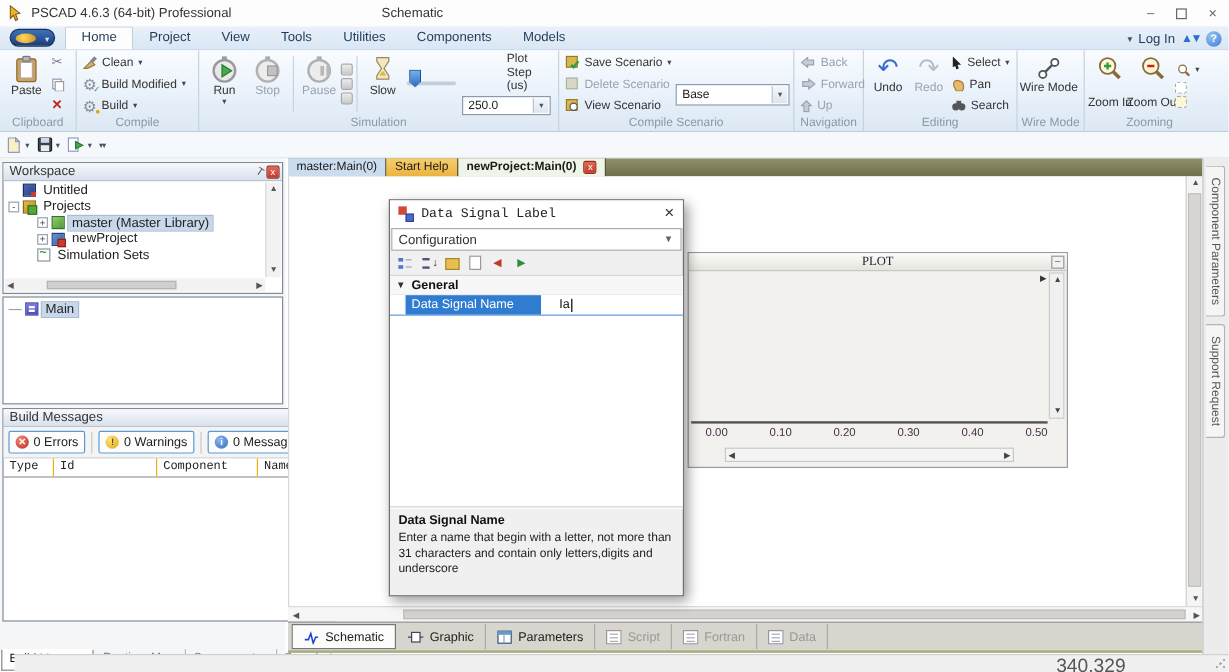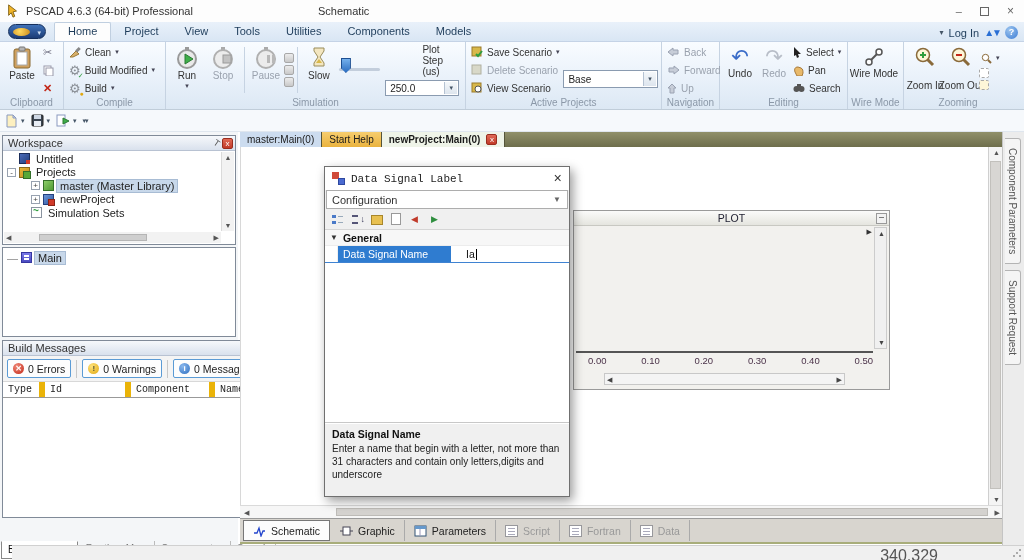--- a/index.html
+++ b/index.html
@@ -87,21 +87,21 @@
 
 
 .filterrow { height:26px; background:#f4f4f4; border-bottom:1px solid #d8d8d8; display:flex; align-items:center; padding:0 4px; gap:5px; overflow:hidden; white-space:nowrap; }
 .fbtn { height:19px; border:1px solid #5b9bd5; background:#fdfdfd; border-radius:2px; display:flex; align-items:center; gap:4px; padding:0 5px; font-size:10.5px; color:#222; flex:0 0 auto; }
 .stat-ico { width:11px; height:11px; border-radius:50%; color:#fff; font-size:8px; font-weight:bold; text-align:center; line-height:11px; flex:0 0 11px; }
 .ico-err { background:radial-gradient(circle at 35% 30%,#f08a7a,#c22717); }
 .ico-warn { background:radial-gradient(circle at 35% 30%,#ffe27a,#e0a810); color:#553; }
 .ico-info { background:radial-gradient(circle at 35% 30%,#8ab8ee,#2f6fc0); }
 .fdiv { width:1px; height:18px; background:#c8c8c8; flex:0 0 1px; }
 .msg-cols { height:16px; display:flex; border-bottom:1px solid #999; font-family:"Liberation Mono",monospace; font-size:10px; color:#222; align-items:center; }
-.mcol { padding-left:5px; border-right:6px solid #eab308; height:100%; display:flex; align-items:center; white-space:nowrap; overflow:hidden; }
+.mcol { padding-left:5px; border-right:1px solid #eab308; height:100%; display:flex; align-items:center; white-space:nowrap; overflow:hidden; }
 
 .left-tabs { position:absolute; left:1px; bottom:0; height:19px; display:flex; align-items:flex-start; font-size:10px; color:#777; }
 .ltab { padding:2px 6px 3px; border-right:1px solid #bbb; white-space:nowrap; }
 .ltab.active { border:1px solid #888; border-top:1px solid #fff; background:#fff; color:#111; margin-right:2px; }
 
 
 .doc-tabs { position:absolute; left:240px; top:132px; width:762px; height:15px; background:linear-gradient(#90906a,#6e6e4c); display:flex; font-size:10px; }
 .dtab { display:flex; align-items:center; padding:0 7px; border-right:1px solid #55553a; color:#1a1a1a; white-space:nowrap; }
 .dtab.blue { background:#ccdcef; }
 .dtab.orange { background:linear-gradient(#f6cd6e,#eab33e); }
@@ -119,21 +119,21 @@
 .cticon { width:13px; height:12px; position:relative; flex:0 0 13px; }
 .ct-page { background:#fff; border:1px solid #98989c; width:10px; }
 .ct-page::after { content:""; position:absolute; left:2px; top:2px; right:2px; height:1px; background:#aab; box-shadow:0 3px 0 #aab, 0 6px 0 #aab; }
 
 
 .right-strip { position:absolute; left:1002px; top:132px; width:22px; bottom:15px; background:#ececec; border-left:1px solid #c4c4c4; }
 .vtab { writing-mode:vertical-rl; background:#f5f5f5; border:1px solid #b4b4b4; border-left:none; border-radius:0 3px 3px 0; font-size:10px; color:#555; padding:9px 2px; margin:6px 0 0 2px; white-space:nowrap; }
 
 
 .plot { position:absolute; left:573px; top:210px; width:317px; height:180px; background:#f2f1ee; border:1px solid #9a9a9a; z-index:5; }
-.plot-title { height:15px; background:linear-gradient(#fbfbfa,#e5e5df); border-bottom:1px solid #c8c8c2; text-align:center; font-size:10.5px; color:#223; position:relative; line-height:15px; }
+.plot-title { height:15px; background:linear-gradient(#fbfbfa,#e5e5df); border-bottom:1px solid #c8c8c2; text-align:center; font-size:10.5px; color:#223; position:relative; line-height:15px;font-family:Liberation Serif, serif; }
 .plot-min { position:absolute; right:2px; top:2px; width:11px; height:11px; border:1px solid #999; background:#f2f2f2; line-height:7px; font-size:9px; text-align:center; color:#333; }
 .plot-body { position:absolute; top:16px; left:2px; right:16px; bottom:40px; background:#fff; border:1px solid #c2c2c2; }
 .parea { position:absolute; left:30px; top:12px; right:6px; height:104px; background:#fcf8e2; border-left:2px solid #3a3a3a; }
 .pticks { position:absolute; left:-7px; top:0; bottom:0; width:5px; background:repeating-linear-gradient(#3a3a3a 0 1px,transparent 1px 10px); }
 .ylab { position:absolute; font-size:9.5px; color:#4a3148; }
 .plot-vscroll { position:absolute; right:2px; top:16px; width:13px; bottom:40px; background:#f0f0f0; border:1px solid #ccc; font-size:7px; color:#444; text-align:center; }
 .pexp { position:absolute; right:17px; top:17px; font-size:7px; color:#333; }
 .plot-xrow { position:absolute; left:2px; right:16px; bottom:21px; height:17px; border-top:2px solid #555; display:flex; justify-content:space-between; padding:2px 0 0 12px; font-size:9.5px; color:#4a3148; }
 .plot-hscroll { position:absolute; left:30px; right:44px; bottom:4px; height:12px; background:#f4f4f4; border:1px solid #c8c8c8; font-size:7px; color:#444; }
 
@@ -376,21 +376,21 @@
                 <circle cx="7" cy="7" r="3" fill="#fff" stroke="#555"></circle>
               </svg>
             </span>
             <span>View Scenario</span>
           </span>
       </div>
       <span class="combo scombo">
           <span>Base</span>
           <span class="cv">▾</span>
         </span>
-      <div class="rgroup-label">Active Projects</div>
+      <div class="rgroup-label">Compile Scenario</div>
     </div>
 
     <div class="rgroup" style="width:58px;">
       <div class="smallcol">
         <span class="smallbtn dis">
             <span class="icon">
               <svg width="13" height="10" viewBox="0 0 13 10">
                 <path d="M11 3 H6 V1 L1 5 l5 4 V7 h5 z" fill="#c7cdd8" stroke="#9aa2b2"></path>
               </svg>
             </span>

